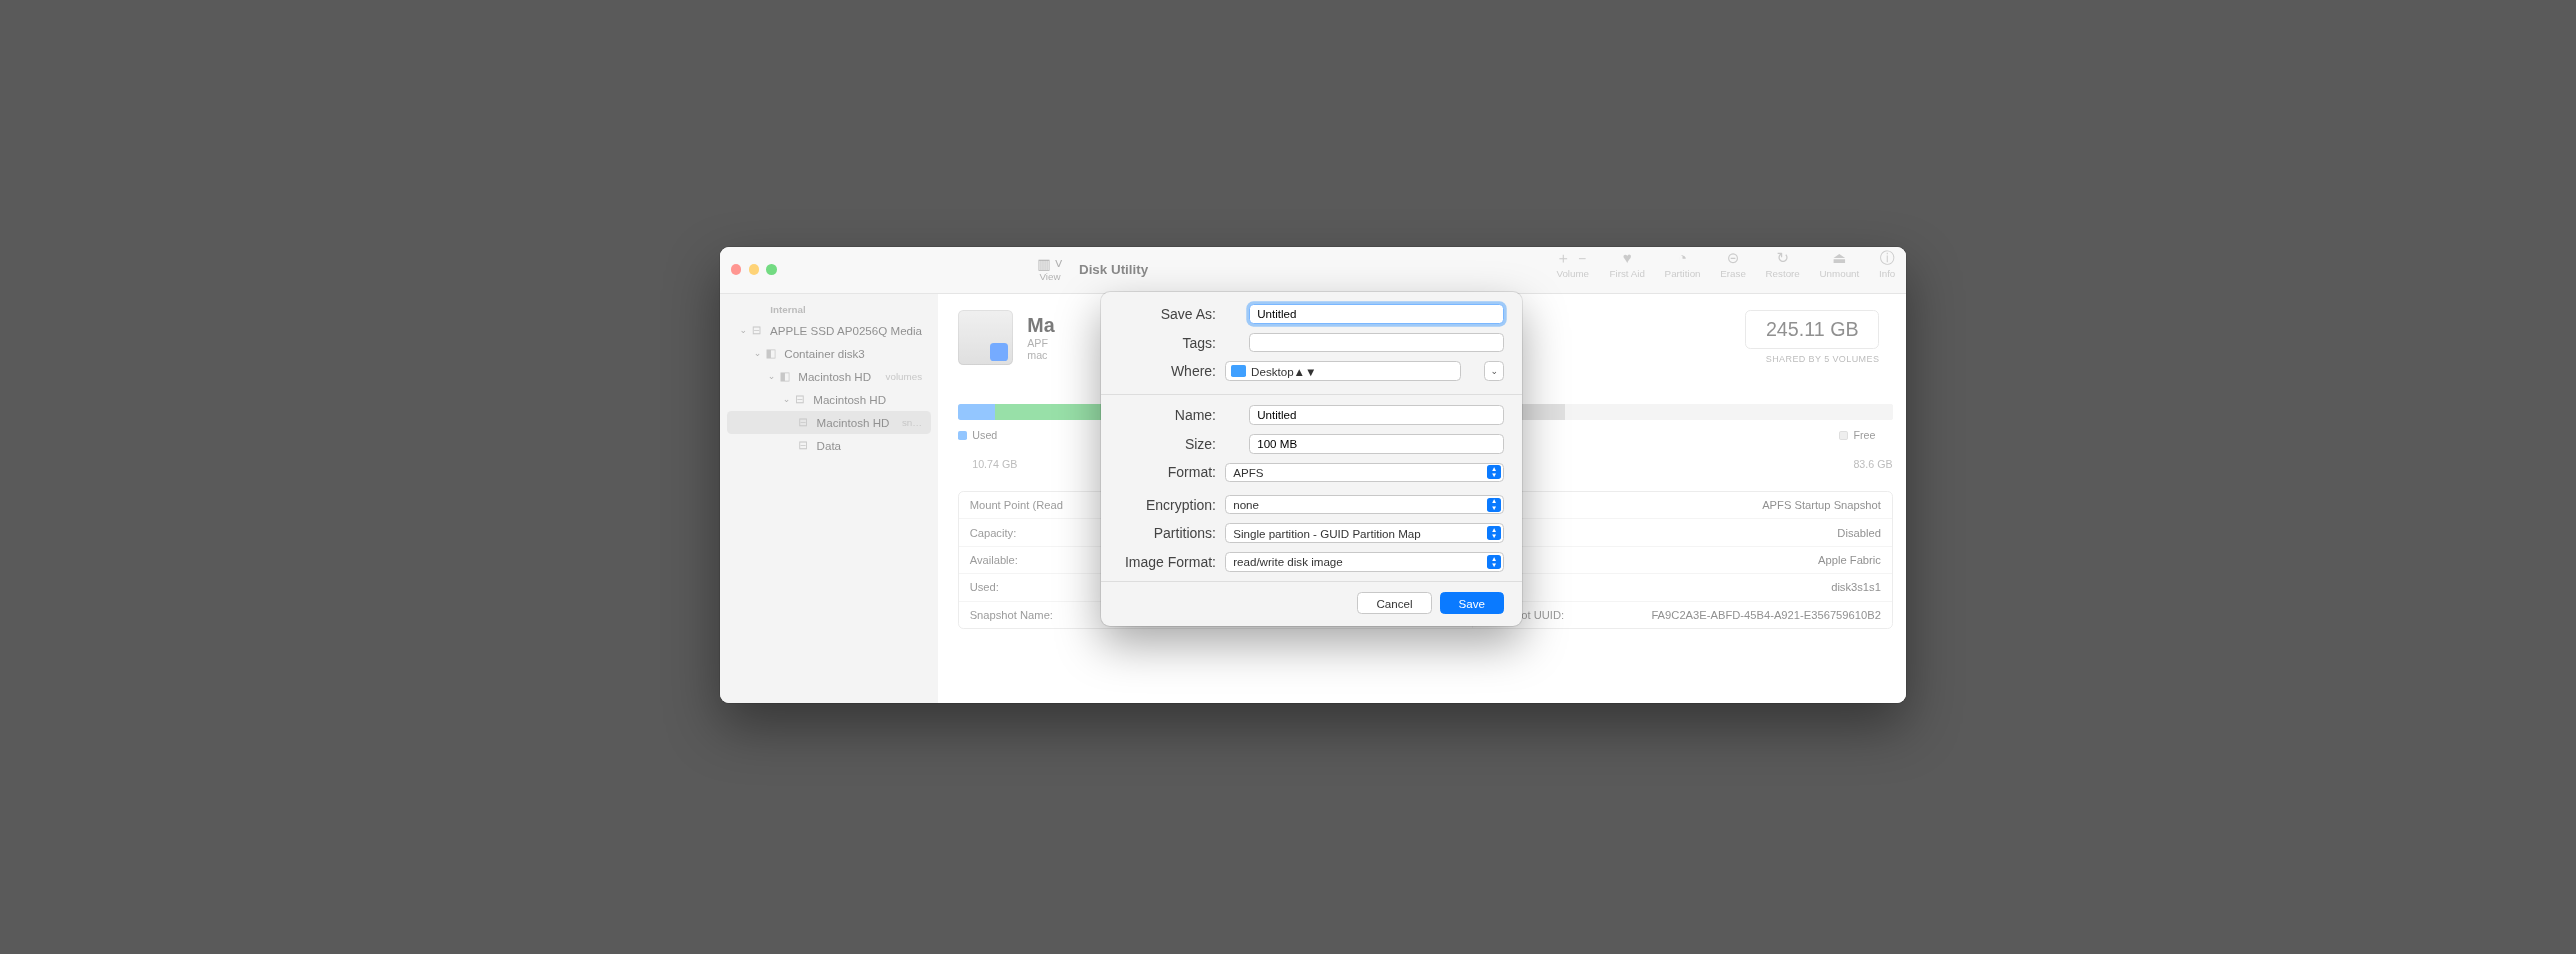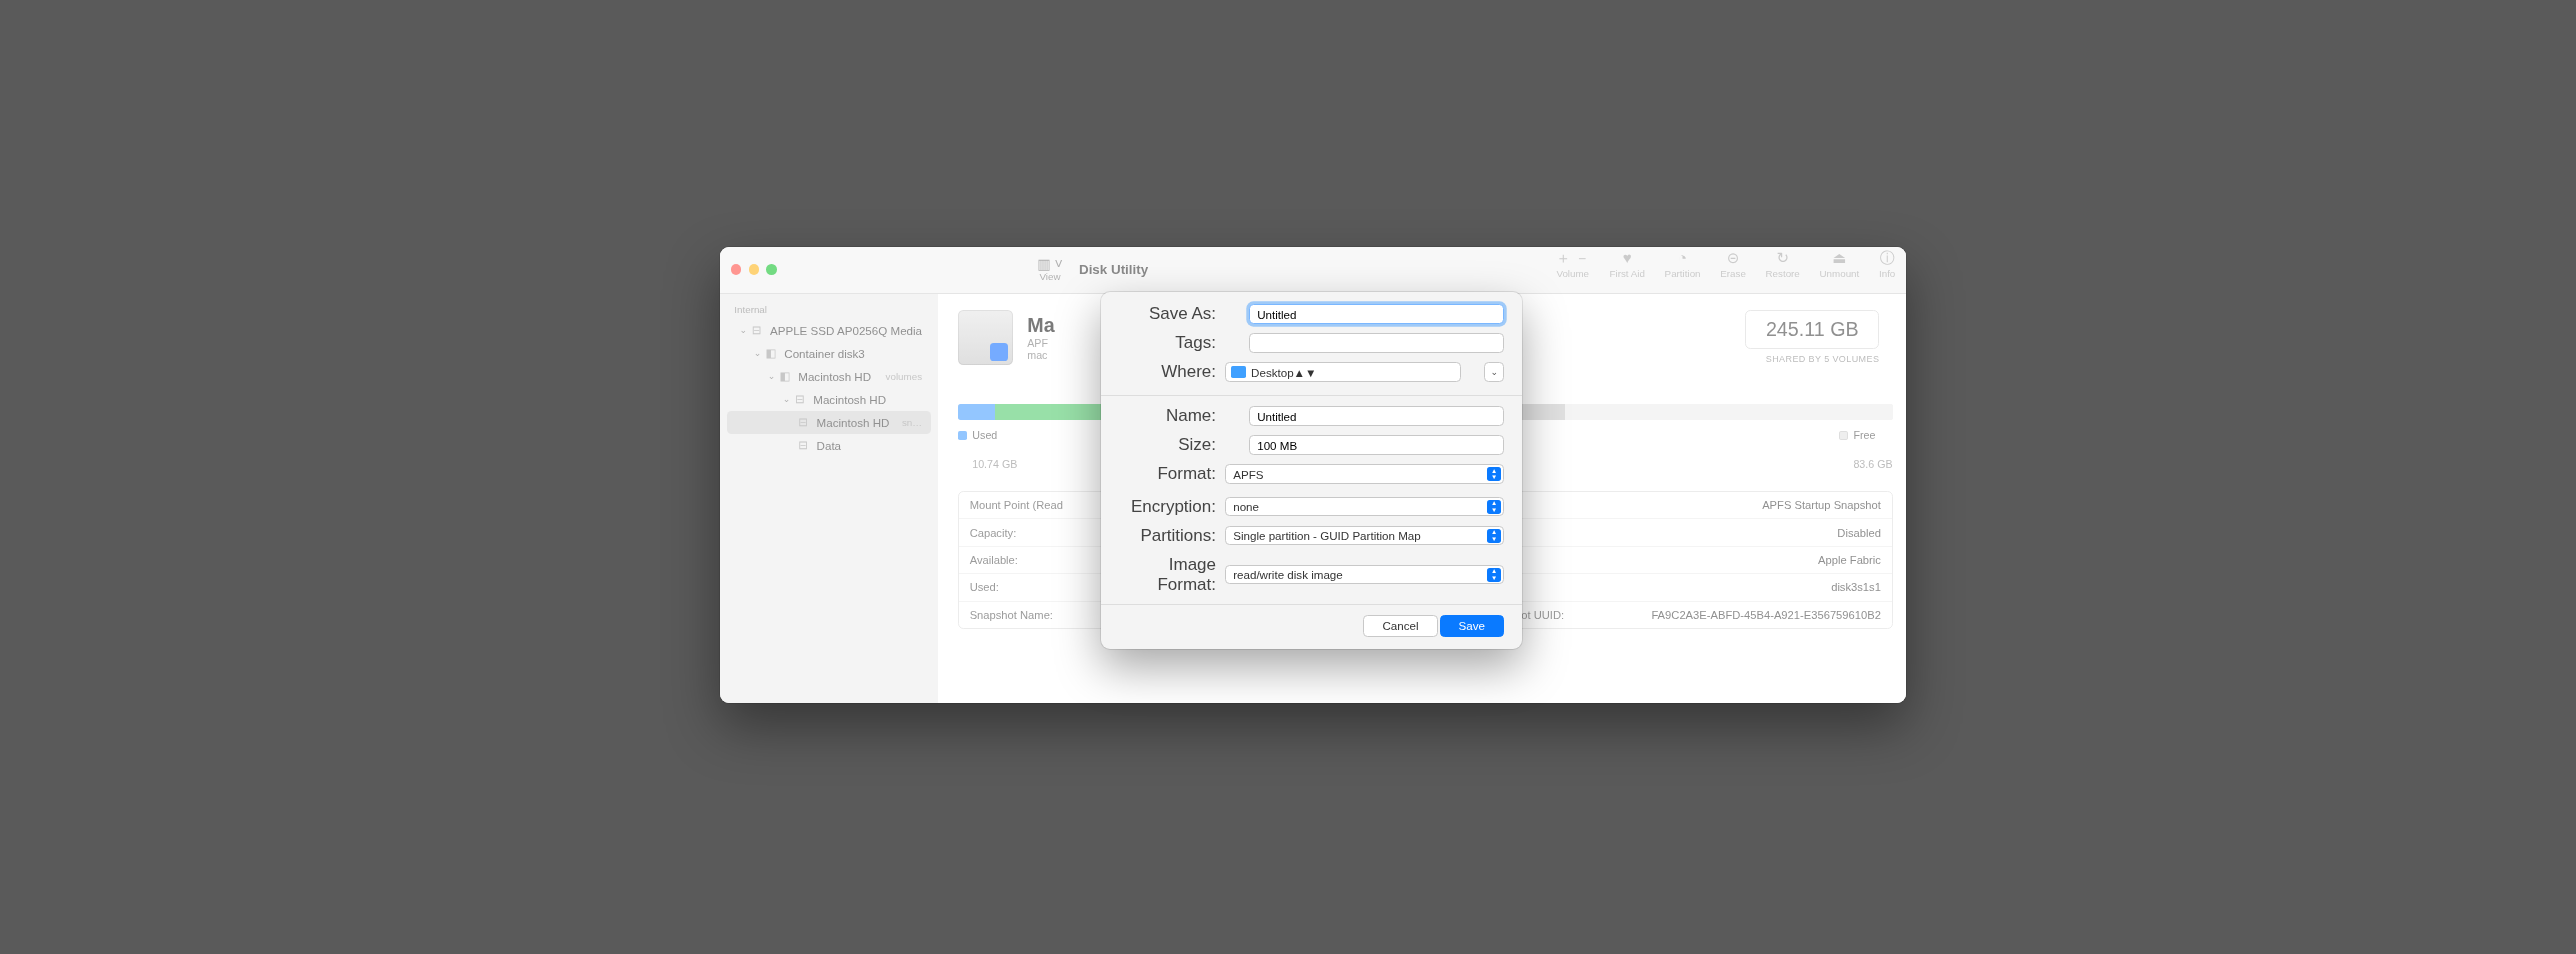--- a/index.html
+++ b/index.html
@@ -16,21 +16,21 @@
     .traffic span { width:10.7px; height:10.7px; border-radius:50%; display:block; }
     .t-close { background:#ff5f57; } .t-min{ background:#febc2e; } .t-max{ background:#28c840; }
     .tb-view { display:flex; flex-direction:column; align-items:center; color:#888; font-size:9.8px; margin-left: 242px; }
     .tb-view .icn { font-size:14.3px; color:#888; line-height:1; }
     .app-title { font-size:13.4px; font-weight:600; color:#4a4a4a; margin-left: 16px; }
     .tb-right { position:absolute; right:10.7px; top:3.6px; display:flex; gap:19.7px; }
     .tb-item { display:flex; flex-direction:column; align-items:center; color:#b0b0b0; font-size:9.8px; }
     .tb-item .icn { font-size:15px; line-height:1; margin-bottom:2.7px; }
     .body { flex:1; display:flex; }
     .sidebar { width: 253px; background:#eeeeee; padding: 7.2px 0 0 0; font-size:11.6px; color:#555; }
-    .sb-header { padding: 3.6px 14.3px; font-size:9.8px; color:#999; font-weight:400; }
+    .sb-header { padding: 3.6px 14.3px; font-size:9.8px; color:#999; font-weight:700;margin-left:36px; }
     .sb-row { display:flex; align-items:center; height:23px; padding-right:9px; color:#666; border-radius:4.5px; margin:0 7.2px; }
     .sb-row.selected { background:#d9d9d9; }
     .sb-row .chev { width:10.7px; text-align:center; color:#888; font-size:9px; }
     .sb-row .sbicon { width:16px; text-align:center; margin-right:5.4px; color:#aaa; }
     .sb-row .lbl { flex:1; white-space:nowrap; overflow:hidden; text-overflow:ellipsis; color:#555; }
     .sb-row .suffix { font-size:9.8px; color:#aaa; margin-left:11px;text-align:right; }
     .ind0{padding-left:10.7px;} .ind1{padding-left:25px;} .ind2{padding-left:39px;} .ind3{padding-left:54px;} .ind4{padding-left:68px;}
     .content { flex:1; background:#fff; padding: 16px 19.7px 0; position:relative; }
     .vol-header { display:flex; align-items:center; }
     .disk-icon { width:55px; height:55px; background:linear-gradient(#e8e8e8,#cfcfcf); border-radius:5.4px; position:relative; margin-right:14.3px; box-shadow:inset 0 0 0 0.9px rgba(0,0,0,.1); }
@@ -52,32 +52,32 @@
     .info-cell { padding:7.2px 10.7px; }
     .cell-label { width:161px; color:#666; }
     .cell-val { flex:1; color:#555; overflow:hidden; text-overflow:ellipsis; white-space:nowrap; }
     .cell-label2 { width:134px; color:#666; border-left:0.9px solid #eee; }
     .cell-val2 { width:250px; text-align:right; color:#555; overflow:hidden; text-overflow:ellipsis; white-space:nowrap; }
 
     
     .modal { position:absolute; left:457px; top:74px; width:421px; background:#f4f4f4; border-radius:9px; box-shadow:0 18px 45px rgba(0,0,0,.35), 0 0 0 0.9px rgba(0,0,0,.1); z-index:20; font-size:11.6px; color:#333; }
     .mform { padding: 12.5px 18px 0; }
     .mrow { display:flex; align-items:center; margin-bottom:9px; }
-    .mlabel { width:106px; text-align:right; padding-right:9px; color:#444; font-size:17px; }
+    .mlabel { width:106px; text-align:right; padding-right:9px; color:#444; font-size:14px; }
     .minput { flex:1; height:19.7px; border:0.9px solid #c8c8c8; border-radius:4.5px; background:#fff; padding:0 7.2px; font-size:11.6px;margin-left:24px; }
     .minput.focus { box-shadow:0 0 0 2.7px rgba(0,122,255,.35); border-color:#7ab7ff; }
     .mselect { flex:1; height:19.7px; border:0.9px solid #c8c8c8; border-radius:4.5px; background:#fff; padding:0 7.2px; font-size:11.6px; display:flex; align-items:center; position:relative; }
     .mselect .sel-arrows { position:absolute; right:1.8px; top:1.8px; bottom:1.8px; width:14.3px; background:#0a7aff; border-radius:2.7px; display:flex; flex-direction:column; align-items:center; justify-content:center; color:#fff; font-size:6.3px; line-height:1; }
     .where-wrap { display:flex; gap:23px; align-items:center; flex:1; }
     .where-sel { flex:1; height:19.7px; border:0.9px solid #c8c8c8; border-radius:4.5px; background:#fff; display:flex; align-items:center; padding:0 5.4px; position:relative; }
     .where-sel .folder { width:14.3px; height:11.6px; background:#3fa0ff; border-radius:1.8px; margin-right:5.4px; display:inline-block; }
     .expand-btn { width:19.7px; height:19.7px; border:0.9px solid #c8c8c8; border-radius:4.5px; background:#fff; display:flex; align-items:center; justify-content:center; font-size:9px; color:#555; }
     .msep { height:0.9px; background:#ddd; margin:7.2px -18px 10.7px; }
     .mfooter { height:0.9px; background:#ddd; margin:7.2px -18px 0; }
-    .mactions { display:flex; justify-content:flex-end; gap:2px; padding:10.7px 18px 12.5px; }
+    .mactions { display:flex; justify-content:flex-end; gap:8px; padding:10.7px 18px 12.5px; }
     .btn { height:21.5px; padding:0 18px; border-radius:4.5px; font-size:11.6px; display:flex; align-items:center; border:0.9px solid #c8c8c8; background:#fff; color:#333; }
     .btn.primary { background:#0a7aff; color:#fff; border-color:#0a7aff; }
   </style>
 </head>
 <body>
 
 <div class="wrap">
 
 <div class="window">
   <div class="dim-overlay"></div>

